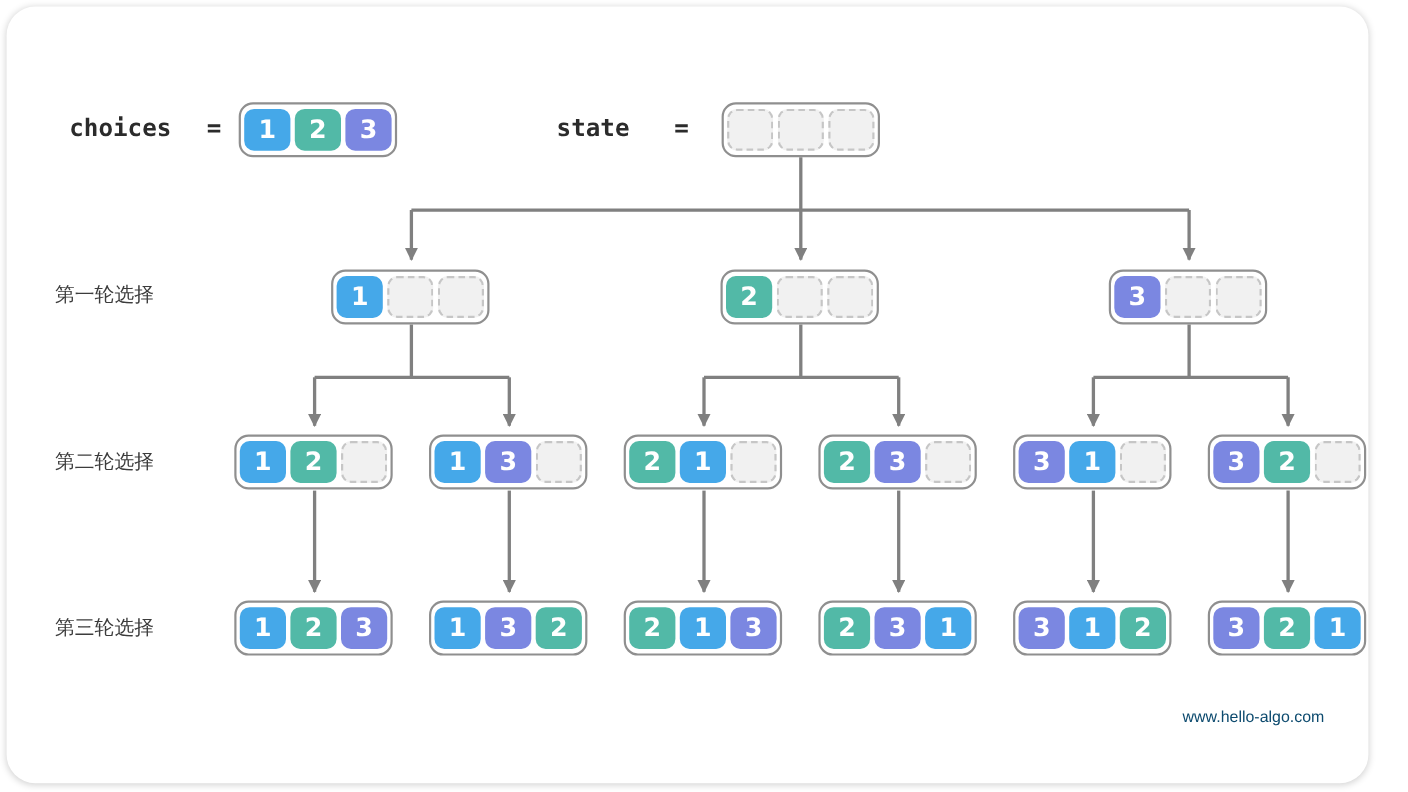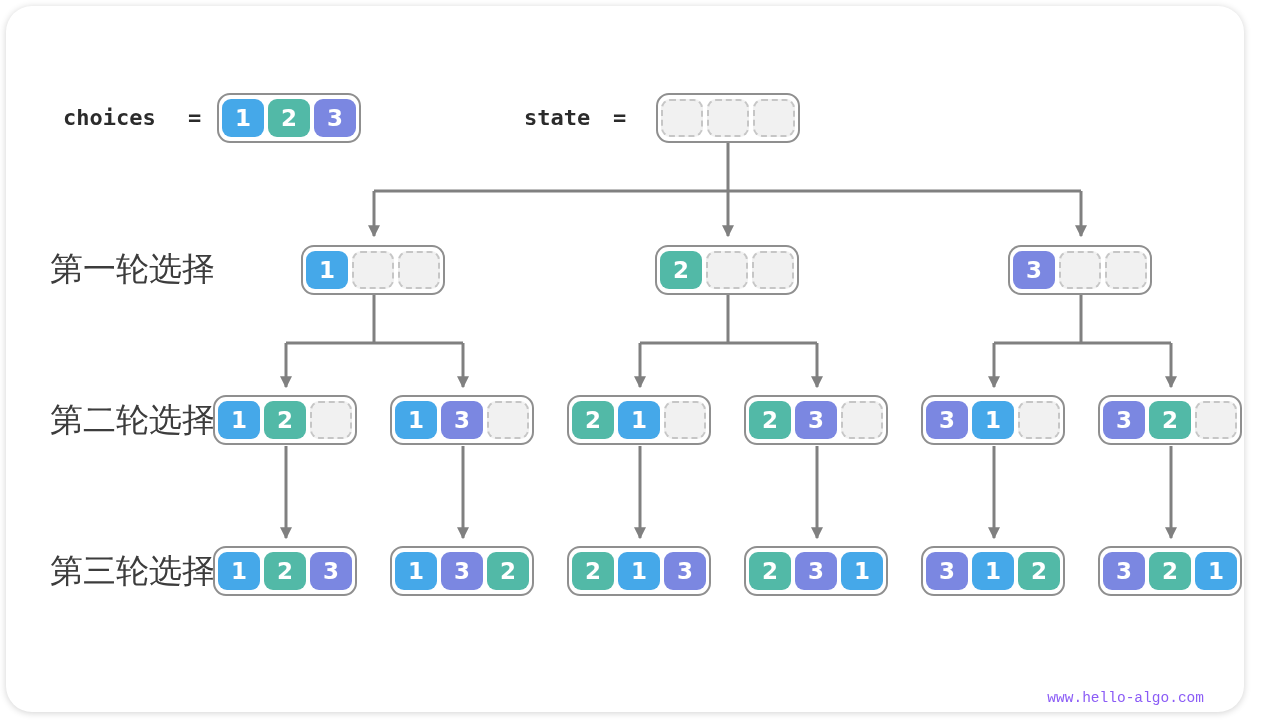--- a/index.html
+++ b/index.html
@@ -30,21 +30,21 @@
     font-family: "DejaVu Sans Mono", monospace;
     font-weight: 700;
     font-size: 22px;
     color: #2b2b2b;
     line-height: 50px;
     height: 50px;
     white-space: nowrap;
   }
   .round-label {
     position: absolute;
-    font-size: 33px;
+    font-size: 18px;
     font-weight: 500;
     color: #3c3c3c;
     line-height: 50px;
     height: 50px;
     white-space: nowrap;
   }
   .abox {
     position: absolute;
     box-sizing: border-box;
     height: 50px;
@@ -70,24 +70,24 @@
   .cell.v1 { background: var(--c1); }
   .cell.v2 { background: var(--c2); }
   .cell.v3 { background: var(--c3); }
   .cell.empty {
     background: var(--empty);
     border: 2px dashed #c6c6c6;
   }
   .watermark {
     position: absolute;
     right: 40px;
-    top: 684px;
-    font-family: Liberation Mono, monospace;
+    top: 638px;
+    font-family: Liberation Sans, sans-serif;
     font-size: 14.5px;
-    color: #8b5cf6;
+    color: #0c4a6e;
   }
 </style>
 </head>
 <body>
 
 <div class="card">
 
   <svg class="arrows" viewBox="0 0 1280 720">
     <defs>
       <marker id="ah" viewBox="0 0 10 10" refX="9" refY="5" markerWidth="12" markerHeight="12" markerUnits="userSpaceOnUse" orient="auto">
@@ -121,21 +121,21 @@
   </svg>
 
   <span class="mono-label" style="left:57px; top:87px;">choices</span>
   <span class="mono-label" style="left:182px; top:87px;">=</span>
   <div class="abox" style="left: 211px; top: 87px;">
       <div class="cell v1">1</div>
       <div class="cell v2">2</div>
       <div class="cell v3">3</div>
     </div>
 
-  <span class="mono-label" style="left:518px; top:87px;">state</span>
+  <span class="mono-label" style="left:500px; top:87px;">state</span>
   <span class="mono-label" style="left:607px; top:87px;">=</span>
   <div class="abox" style="left: 650px; top: 87px;">
       <div class="cell empty"></div>
       <div class="cell empty"></div>
       <div class="cell empty"></div>
     </div>
 
   <span class="round-label" style="left:44px; top:238px;">第一轮选择</span>
   <span class="round-label" style="left:44px; top:540px;">第三轮选择</span>
   <span class="round-label" style="left:44px; top:389px;">第二轮选择</span>

